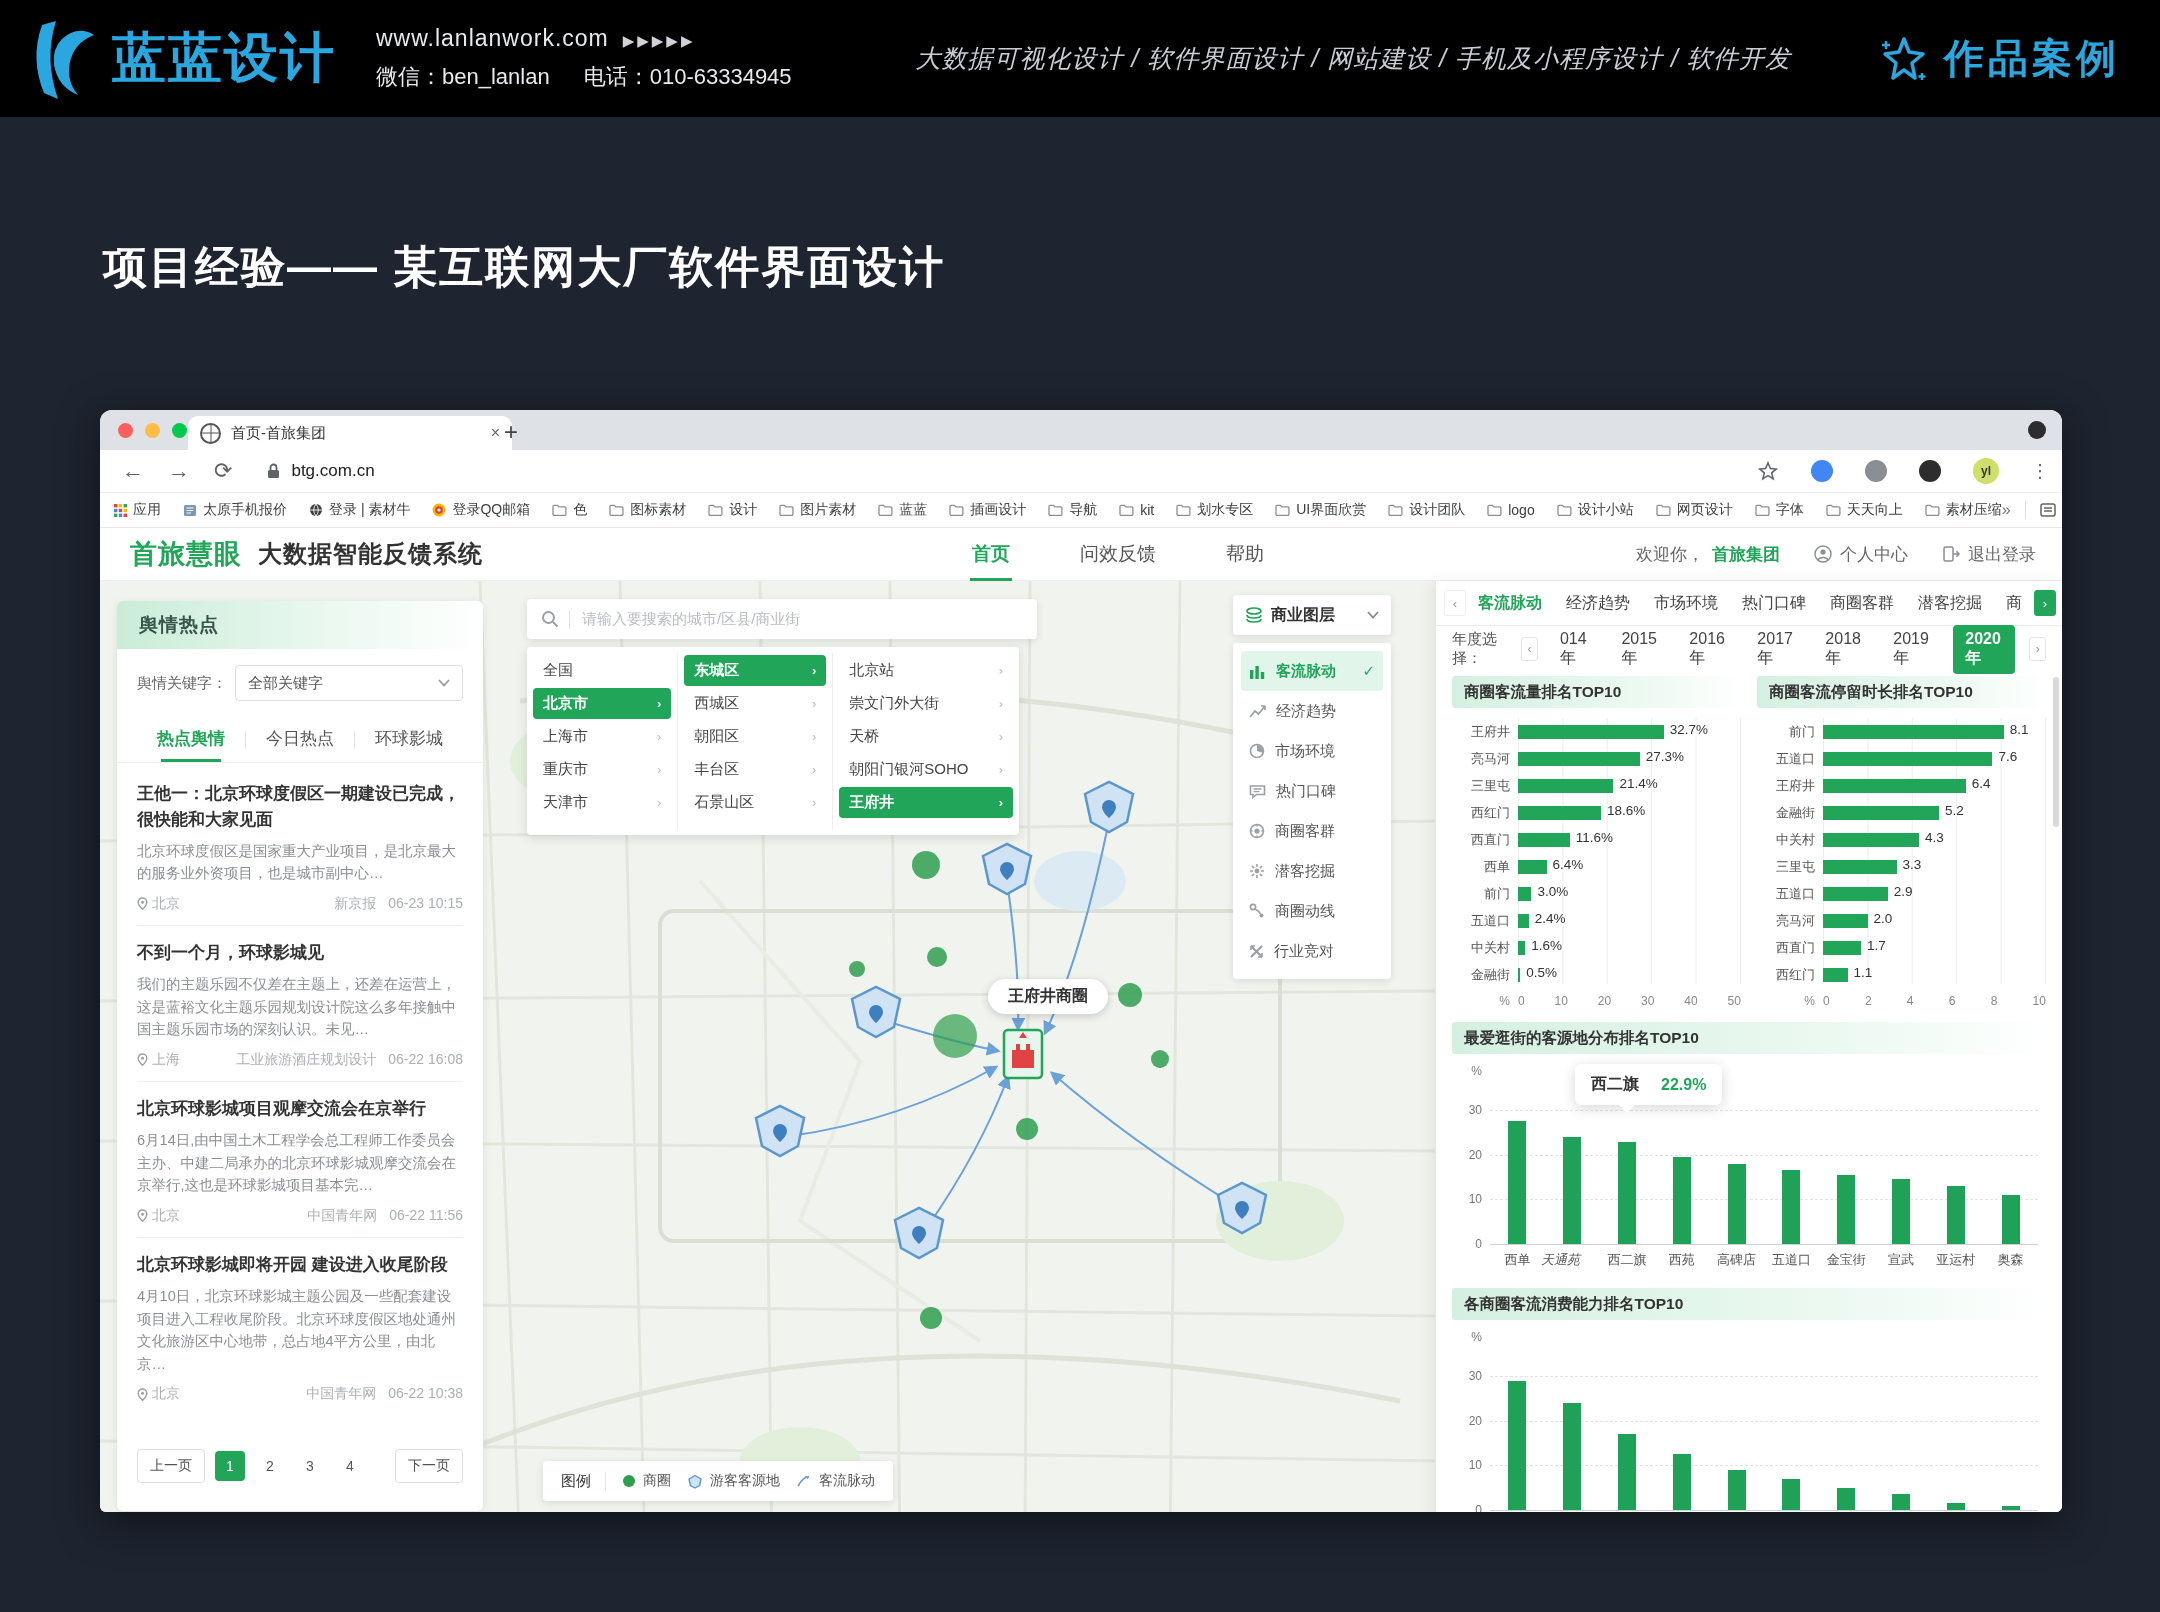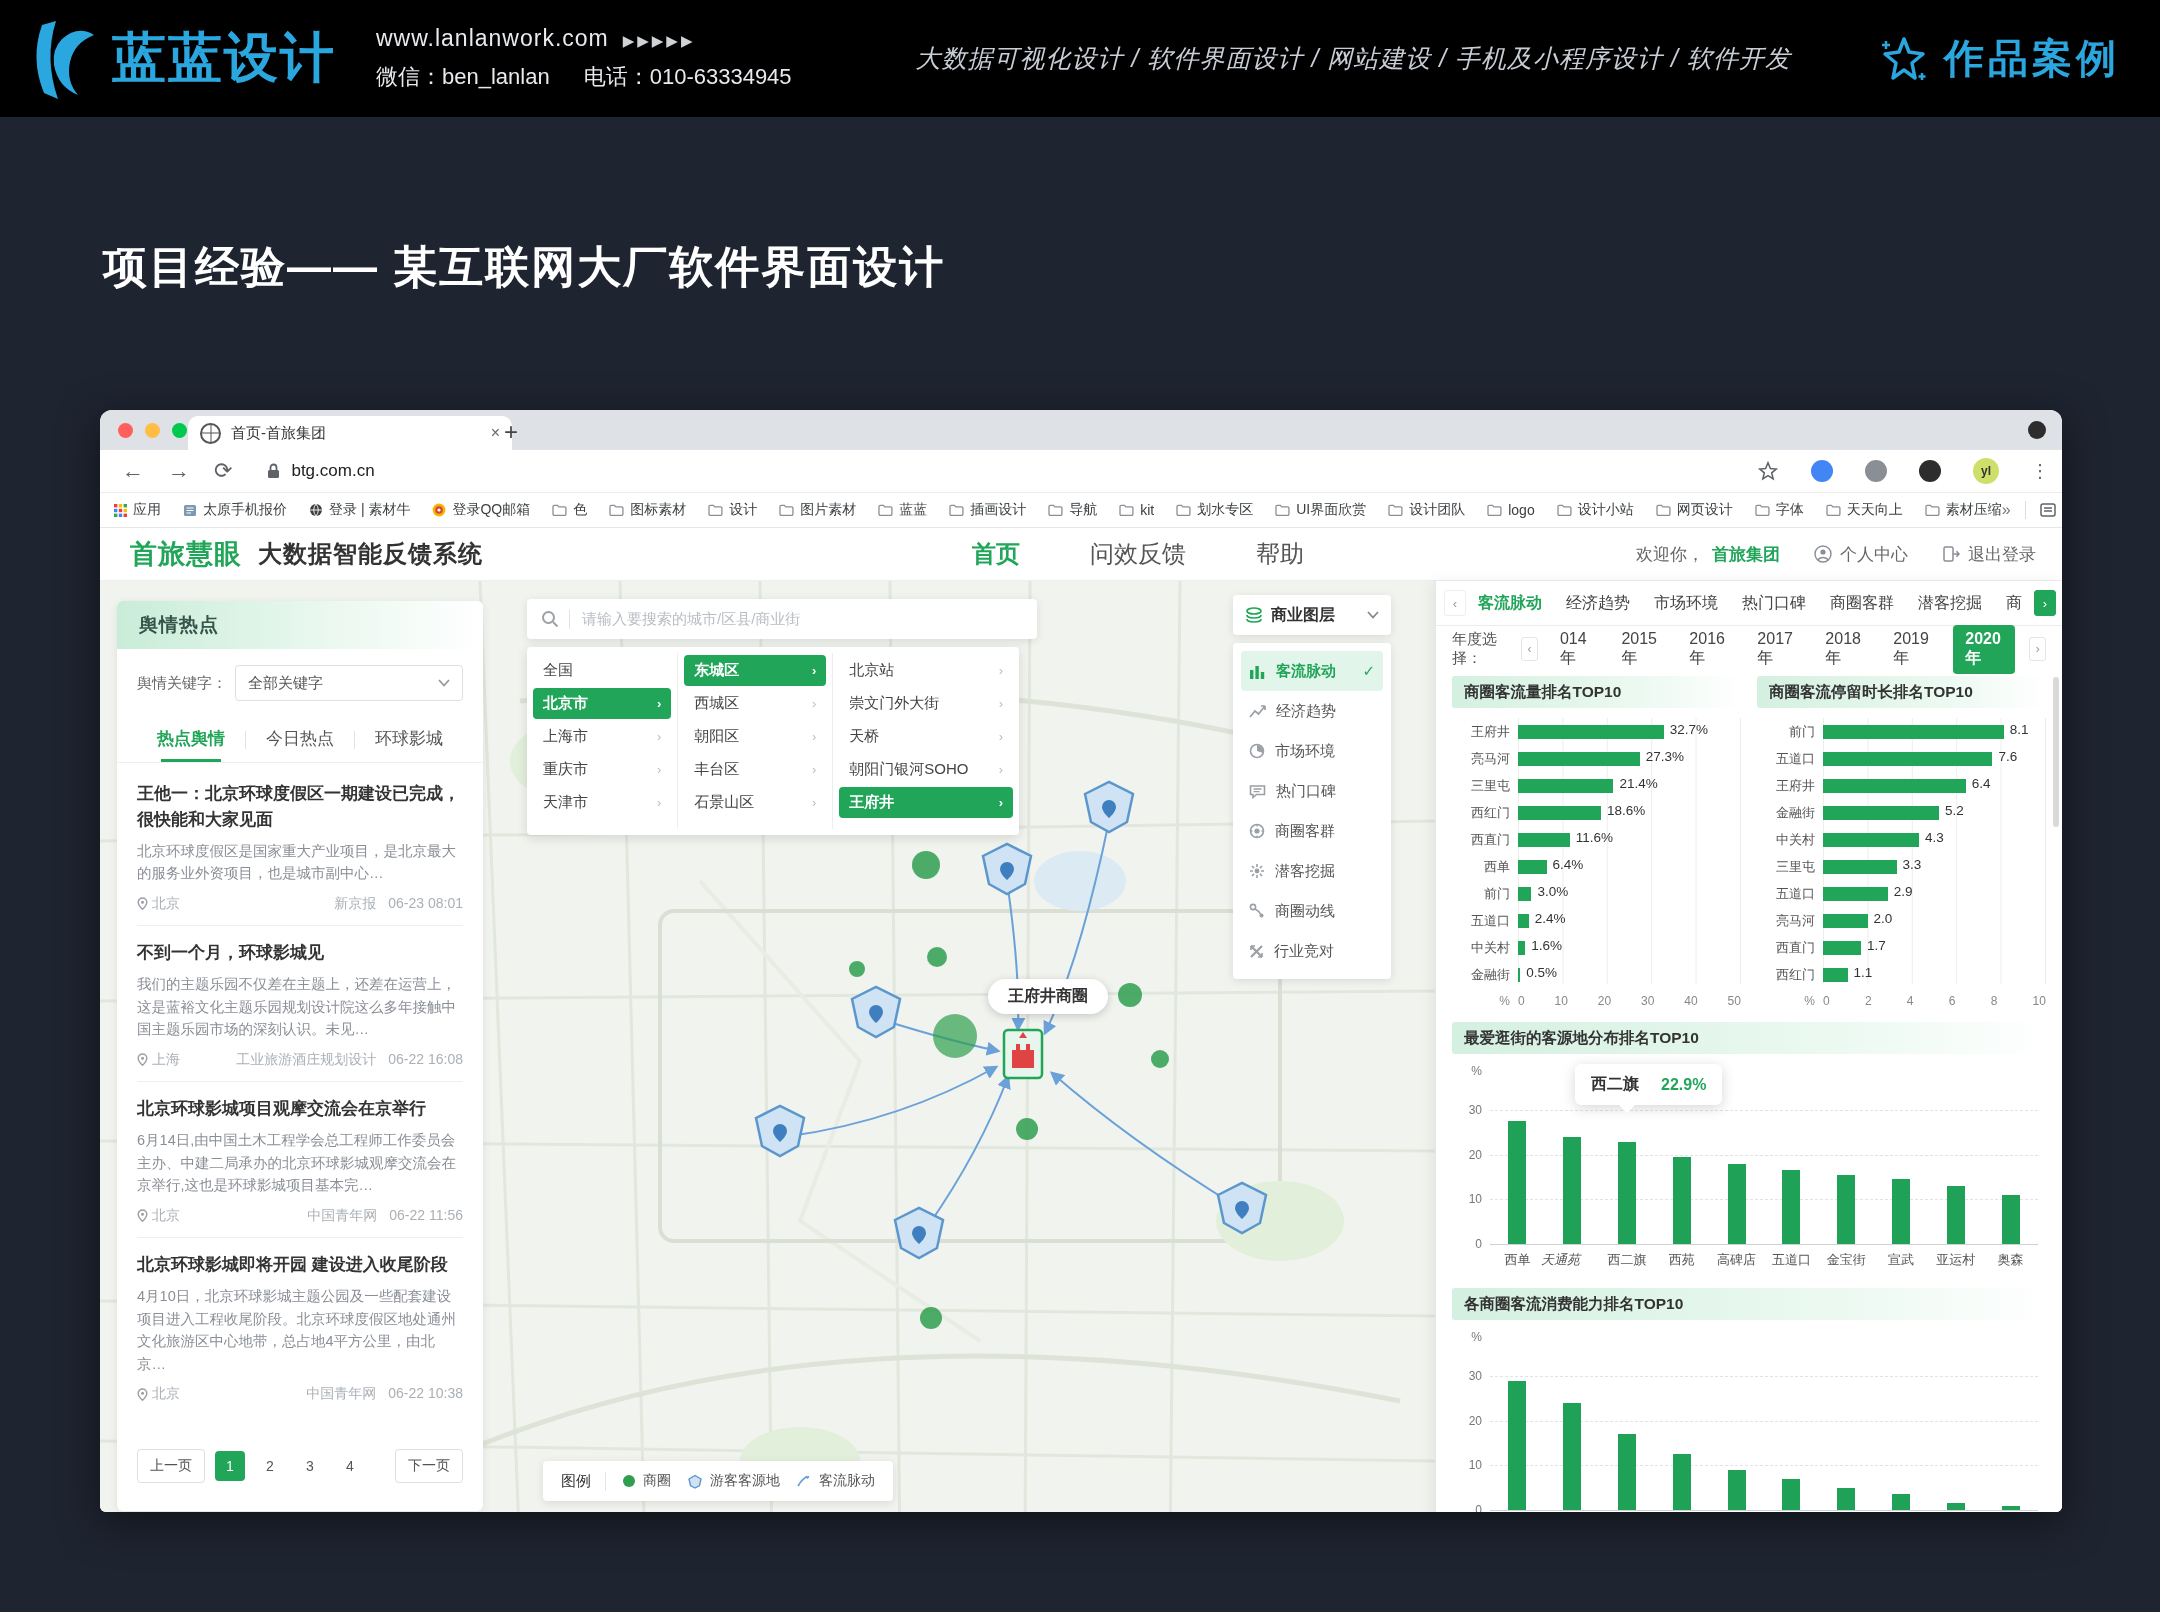--- a/index.html
+++ b/index.html
@@ -46,21 +46,21 @@
   .bm-list{display:flex;align-items:center;gap:22px;white-space:nowrap;}
   .bm{display:flex;align-items:center;gap:6px;font-size:14px;color:#3c4043;}
   .bm svg{flex:none;}
   .bm-right{margin-left:auto;display:flex;align-items:center;gap:14px;font-size:14px;color:#3c4043;flex:none;}
   .bm-sep{width:1px;height:18px;background:#ddd;}
 
   
   .appheader{position:relative;height:52px;background:#fff;border-bottom:1px solid #eee;display:flex;align-items:center;}
   .applogo{margin-left:30px;font-size:27px;font-weight:bold;color:#21a558;letter-spacing:1px;}
   .appname{margin-left:16px;font-size:24px;color:#333;font-weight:bold;letter-spacing:1px;}
-  .appnav{position:absolute;left:870px;display:flex;gap:66px;font-size:24px;color:#555;}
+  .appnav{position:absolute;left:870px;display:flex;gap:66px;font-size:19px;color:#555;}
   .appnav .nav-item{position:relative;padding:12px 2px;}
   .appnav .nav-item.active{color:#21a558;font-weight:bold;}
   .appnav .nav-item.active:after{content:"";position:absolute;left:0;right:0;bottom:-2px;height:3px;background:#21a558;}
   .appuser{margin-left:auto;margin-right:26px;display:flex;align-items:center;gap:34px;font-size:17px;color:#666;}
   .appuser .uname{color:#21a558;font-weight:bold;}
   .appuser .uitem{display:flex;align-items:center;gap:8px;}
 
   
   .content{position:relative;height:973px;background:#f1f3ee;}
   .mapsvg{position:absolute;left:0;top:0;}
@@ -560,21 +560,21 @@
               <div class="news-meta">
                 <span class="news-place">
                   <svg width="11" height="13" viewBox="0 0 11 13" style="vertical-align:-2px">
                     <path d="M5.5 1 a4.3 4.3 0 0 1 4.3 4.3 c0 3 -4.3 7 -4.3 7 s-4.3 -4 -4.3 -7 A4.3 4.3 0 0 1 5.5 1 Z" fill="none" stroke="#9aa0a6" stroke-width="1.4"></path>
                     <circle cx="5.5" cy="5.2" r="1.5" fill="#9aa0a6"></circle>
                   </svg>
                   <span>北京</span>
                 </span>
                 <span class="news-src">
                   <span>新京报</span>
-                  <span>06-23 08:01</span>
+                  <span>06-23 10:15</span>
                 </span>
               </div>
             </div>
             <div class="news-item">
               <div class="news-title">不到一个月，环球影城见</div>
               <div class="news-body">我们的主题乐园不仅差在主题上，还差在运营上，这是蓝裕文化主题乐园规划设计院这么多年接触中国主题乐园市场的深刻认识。未见…</div>
               <div class="news-meta">
                 <span class="news-place">
                   <svg width="11" height="13" viewBox="0 0 11 13" style="vertical-align:-2px">
                     <path d="M5.5 1 a4.3 4.3 0 0 1 4.3 4.3 c0 3 -4.3 7 -4.3 7 s-4.3 -4 -4.3 -7 A4.3 4.3 0 0 1 5.5 1 Z" fill="none" stroke="#9aa0a6" stroke-width="1.4"></path>

